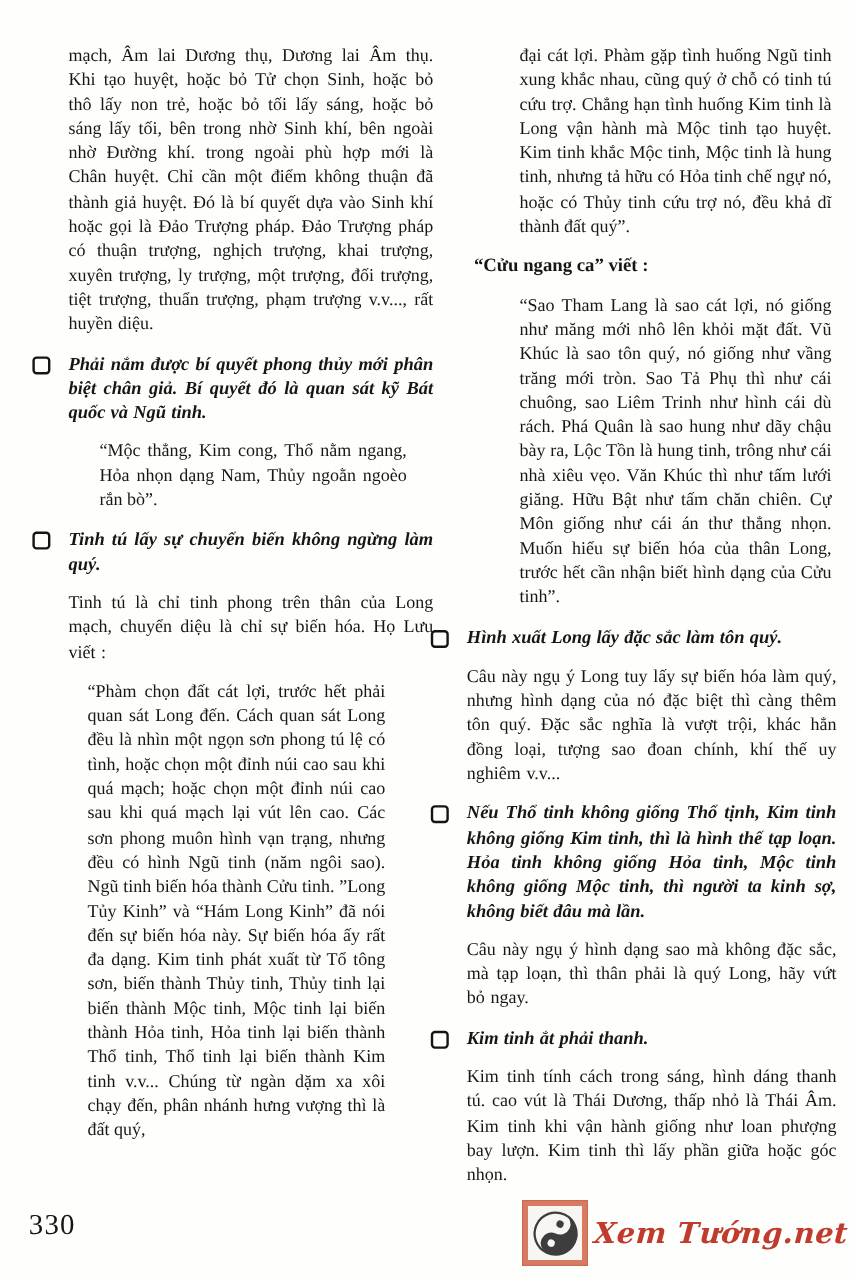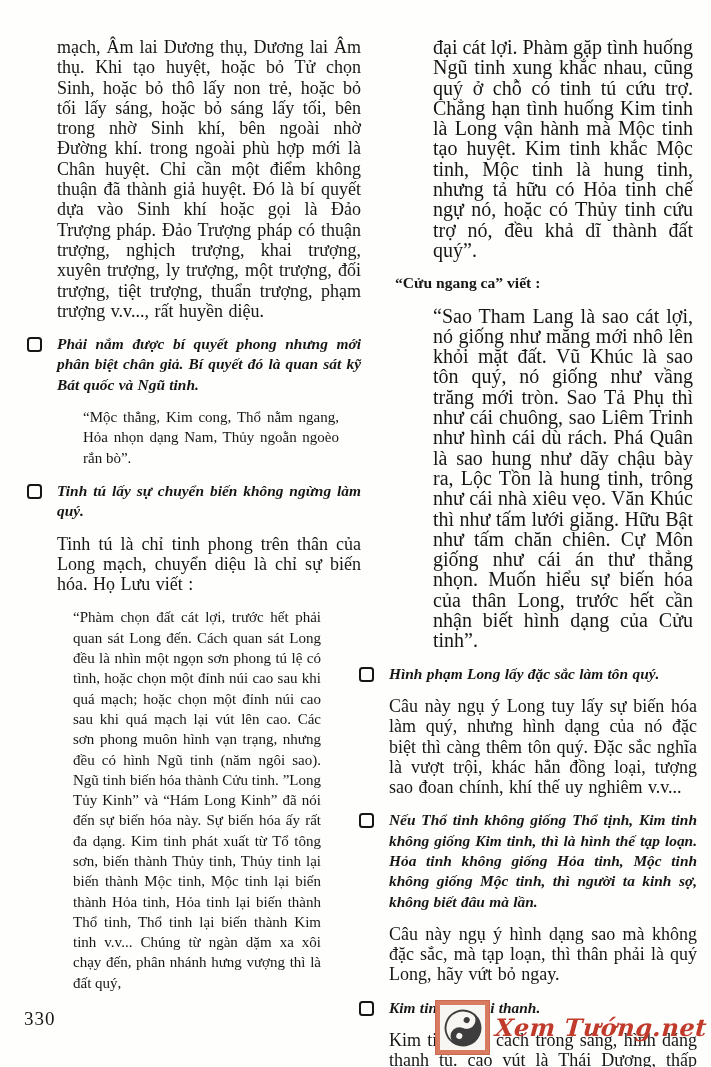--- a/index.html
+++ b/index.html
@@ -11,37 +11,37 @@
     overflow:hidden;
     font-family:"Liberation Serif", serif;
     color:#161616;
   }
   .col { position:absolute; top:37px; }
   .col-left  { left:57px;  width:304px; }
   .col-right { left:389px; width:308px; }
 
   .para {
     margin:0 0 13px 0;
-    font-size:18px; line-height:20.3px;
+    font-size:15px; line-height:20.3px;
     text-align:justify;
     word-spacing:1px;
   }
   .verse-quote {
     margin:2px 22px 13px 26px;
     font-size:15px; line-height:20.3px;
     text-align:justify;
   }
   .long-quote {
     margin:2px 40px 13px 16px;
     font-size:15px; line-height:20.3px;
     text-align:justify;
   }
   .col-right .indent-quote {
     margin:0 4px 13px 44px;
-    font-size:20px; line-height:20.3px;
+    font-size:15px; line-height:20.3px;
     text-align:justify;
   }
   .bullet {
     position:relative;
     margin:5px 0 12px 0;
     font-size:15.4px; line-height:20.3px;
     font-style:italic; font-weight:bold;
     text-align:justify;
     word-spacing:0.5px;
   }
@@ -52,21 +52,21 @@
     border-radius:3.5px;
     background:transparent;
   }
   .heading-line {
     margin:0 0 12px 6px;
     font-size:15.6px; line-height:20.3px;
     font-weight:bold;
   }
   .page-number {
     position:absolute; left:24px; top:1008px;
-    font-size:19px; letter-spacing:1px;
+    font-size:24px; letter-spacing:1px;
   }
   .watermark {
     position:absolute; right:4px; top:1000px;
     display:flex; align-items:center; gap:5px;
   }
   .wm-logo {
     width:55px; height:55px;
     background:#d97b61;
     display:flex; align-items:center; justify-content:center;
     box-shadow:0 0 0 1px #c96b52 inset;
@@ -89,21 +89,21 @@
 </head>
 <body>
 
 <div class="page">
 
   <div class="col col-left">
     <p class="para">mạch, Âm lai Dương thụ, Dương lai Âm thụ. Khi tạo huyệt, hoặc bỏ Tử chọn Sinh, hoặc bỏ thô lấy non trẻ, hoặc bỏ tối lấy sáng, hoặc bỏ sáng lấy tối, bên trong nhờ Sinh khí, bên ngoài nhờ Đường khí. trong ngoài phù hợp mới là Chân huyệt. Chỉ cần một điểm không thuận đã thành giả huyệt. Đó là bí quyết dựa vào Sinh khí hoặc gọi là Đảo Trượng pháp. Đảo Trượng pháp có thuận trượng, nghịch trượng, khai trượng, xuyên trượng, ly trượng, một trượng, đối trượng, tiệt trượng, thuẩn trượng, phạm trượng v.v..., rất huyền diệu.</p>
 
     <div class="bullet">
       <span class="box"></span>
-      <span>Phải nắm được bí quyết phong nhưng mới phân biệt chân giả. Bí quyết đó là quan sát kỹ Bát quốc và Ngũ tinh.</span>
+      <span>Phải nắm được bí quyết phong thủy mới phân biệt chân giả. Bí quyết đó là quan sát kỹ Bát quốc và Ngũ tinh.</span>
     </div>
 
 
     <p class="verse-quote">“Mộc thẳng, Kim cong, Thổ nằm ngang, Hỏa nhọn dạng Nam, Thủy ngoằn ngoèo rắn bò”.</p>
 
     <div class="bullet">
       <span class="box"></span>
       <span>Tinh tú lấy sự chuyển biến không ngừng làm quý.</span>
     </div>
 
@@ -114,21 +114,21 @@
 
   <div class="col col-right">
     <p class="indent-quote">đại cát lợi. Phàm gặp tình huống Ngũ tinh xung khắc nhau, cũng quý ở chỗ có tinh tú cứu trợ. Chẳng hạn tình huống Kim tinh là Long vận hành mà Mộc tinh tạo huyệt. Kim tinh khắc Mộc tinh, Mộc tinh là hung tinh, nhưng tả hữu có Hỏa tinh chế ngự nó, hoặc có Thủy tinh cứu trợ nó, đều khả dĩ thành đất quý”.</p>
 
     <p class="heading-line">“Cửu ngang ca” viết :</p>
 
     <p class="indent-quote">“Sao Tham Lang là sao cát lợi, nó giống như măng mới nhô lên khỏi mặt đất. Vũ Khúc là sao tôn quý, nó giống như vầng trăng mới tròn. Sao Tả Phụ thì như cái chuông, sao Liêm Trinh như hình cái dù rách. Phá Quân là sao hung như dãy chậu bày ra, Lộc Tồn là hung tinh, trông như cái nhà xiêu vẹo. Văn Khúc thì như tấm lưới giăng. Hữu Bật như tấm chăn chiên. Cự Môn giống như cái án thư thẳng nhọn. Muốn hiểu sự biến hóa của thân Long, trước hết cần nhận biết hình dạng của Cửu tinh”.</p>
 
     <div class="bullet">
       <span class="box"></span>
-      <span>Hình phạm Long lấy đặc sắc làm tôn quý.</span>
+      <span>Hình xuất Long lấy đặc sắc làm tôn quý.</span>
     </div>
 
     <p class="para">Câu này ngụ ý Long tuy lấy sự biến hóa làm quý, nhưng hình dạng của nó đặc biệt thì càng thêm tôn quý. Đặc sắc nghĩa là vượt trội, khác hẳn đồng loại, tượng sao đoan chính, khí thế uy nghiêm v.v...</p>
 
     <div class="bullet">
       <span class="box"></span>
       <span>Nếu Thổ tinh không giống Thổ tịnh, Kim tinh không giống Kim tinh, thì là hình thế tạp loạn. Hỏa tinh không giống Hỏa tinh, Mộc tinh không giống Mộc tinh, thì người ta kinh sợ, không biết đâu mà lần.</span>
     </div>
 
     <p class="para">Câu này ngụ ý hình dạng sao mà không đặc sắc, mà tạp loạn, thì thân phải là quý Long, hãy vứt bỏ ngay.</p>

